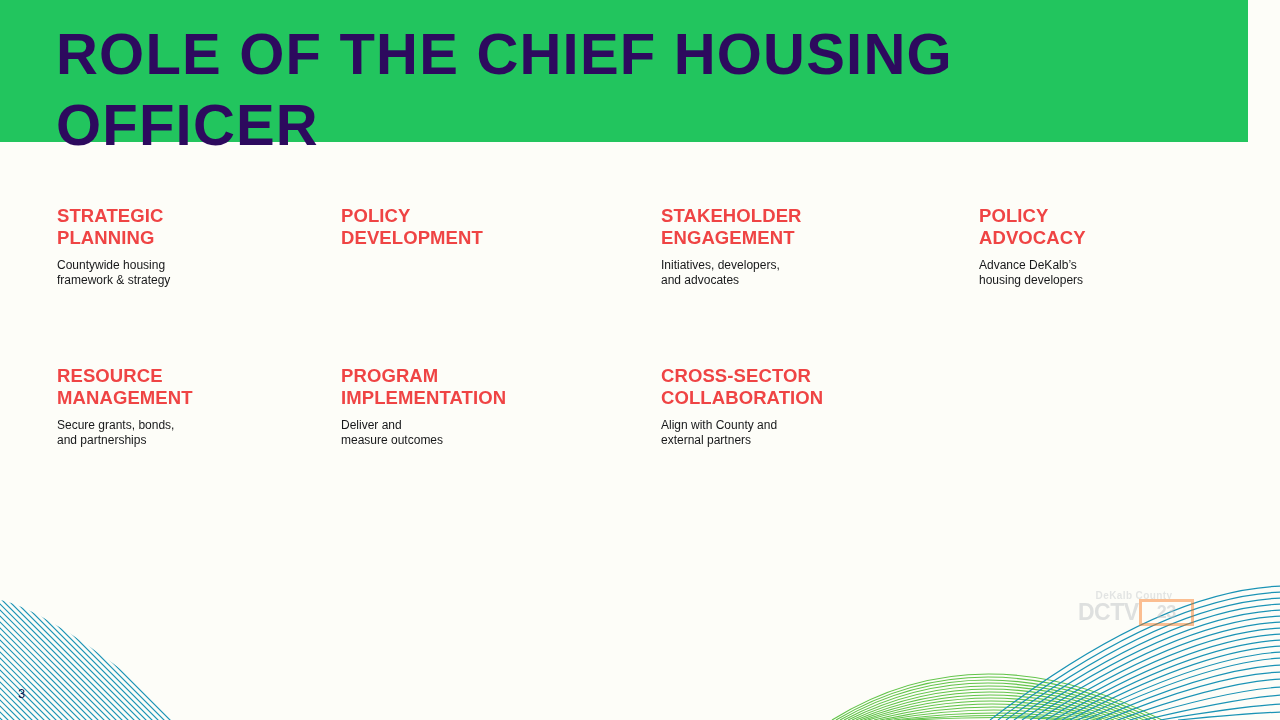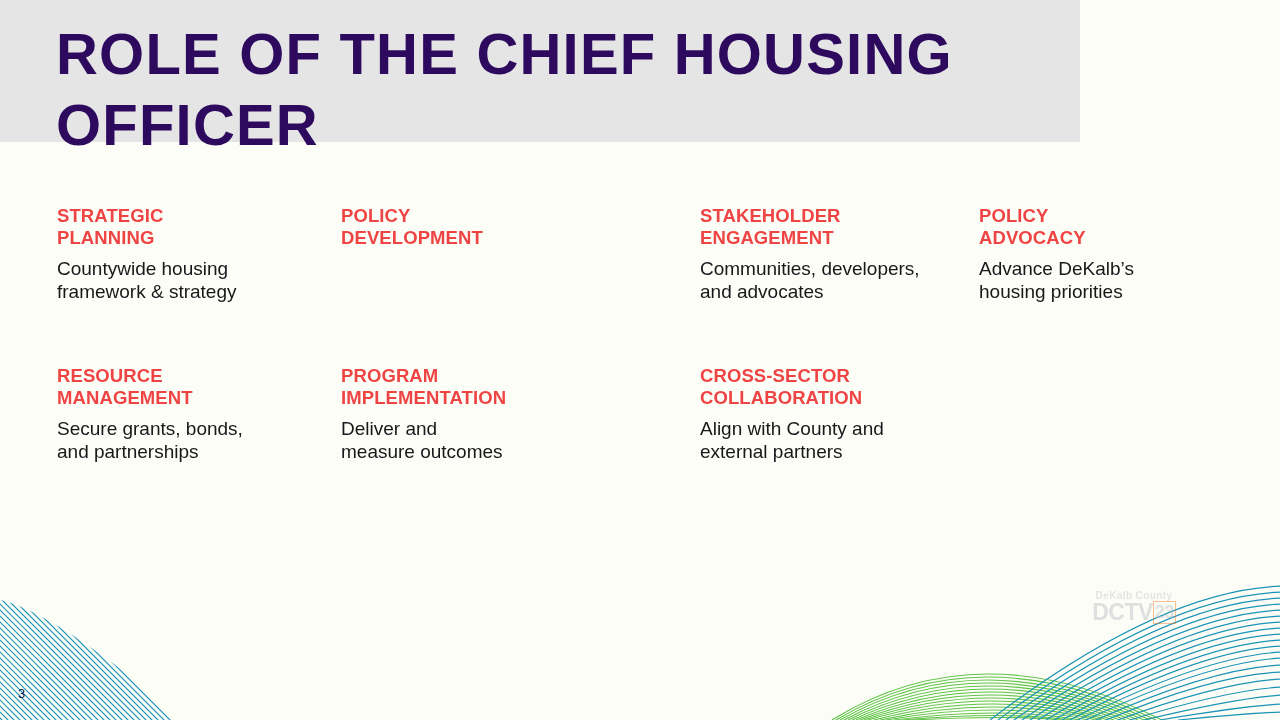--- a/index.html
+++ b/index.html
@@ -22,23 +22,23 @@
     height: 720px;
     background: #fdfdf8;
     overflow: hidden;
   }
 
   
   #title-band {
     position: absolute;
     left: 0;
     top: 0;
-    width: 1080px;
+    width: 1248px;
     height: 142px;
-    background: #e5e5e5;
+    background: #22c55e;
   }
   #slide-title {
     position: absolute;
     left: 56px;
     top: 19px;
     width: 1120px;
     margin: 0;
     color: #2d0a5e;
     font-family: "Liberation Sans", sans-serif;
     font-size: 58px;
@@ -61,39 +61,39 @@
     width: 1280px;
     height: 160px;
   }
   .grid-cell {
     position: absolute;
     top: 0;
     width: 268px;
   }
   .col-0 { left: 57px; }
   .col-1 { left: 341px; }
-  .col-2 { left: 661px; width: 290px; margin-left: 39px; }
+  .col-2 { left: 661px; width: 290px; }
   .col-3 { left: 979px; }
 
   .cell-heading {
     margin: 0 0 9px 0;
     color: #ef4444;
     font-family: "Liberation Sans", sans-serif;
     font-size: 18.5px;
     font-weight: bold;
     line-height: 1.2;
     letter-spacing: 0.1px;
     text-transform: uppercase;
     white-space: pre-line;
   }
   .cell-body {
     margin: 0;
     color: #17181a;
     font-family: "Liberation Sans", sans-serif;
-    font-size: 19px;
+    font-size: 12px;
     font-weight: normal;
     line-height: 1.19;
     white-space: pre-line;
   }
 
   
   #page-number {
     position: absolute;
     left: 18px;
     top: 686px;
@@ -155,22 +155,22 @@
     text-align: center;
     color: #b9bdc1;
     font-family: "Liberation Sans", sans-serif;
     font-size: 23px;
     font-weight: bold;
     letter-spacing: -0.5px;
     white-space: nowrap;
   }
   #dctv-logo .logo-badge {
     display: inline-block;
-    border: 1px solid #f97316;
-    padding: 0 1px;
+    border: 3px solid #f97316;
+    padding: 0 15px;
     font-size: 18px;
     line-height: 21px;
     vertical-align: 2px;
   }
 </style>
 </head>
 <body>
 
 <div id="slide">
 
@@ -187,28 +187,28 @@
         <div class="cell-body">Countywide housing
 framework &amp; strategy</div>
       </div>
       <div class="grid-cell col-1">
         <div class="cell-heading">Policy
 Development</div>
       </div>
       <div class="grid-cell col-2">
         <div class="cell-heading">Stakeholder
 Engagement</div>
-        <div class="cell-body">Communities, developers,
+        <div class="cell-body">Initiatives, developers,
 and advocates</div>
       </div>
       <div class="grid-cell col-3">
         <div class="cell-heading">Policy
 Advocacy</div>
         <div class="cell-body">Advance DeKalb’s
-housing priorities</div>
+housing developers</div>
       </div>
     </div>
 
     <div class="grid-row">
       <div class="grid-cell col-0">
         <div class="cell-heading">Resource
 Management</div>
         <div class="cell-body">Secure grants, bonds,
 and partnerships</div>
       </div>

